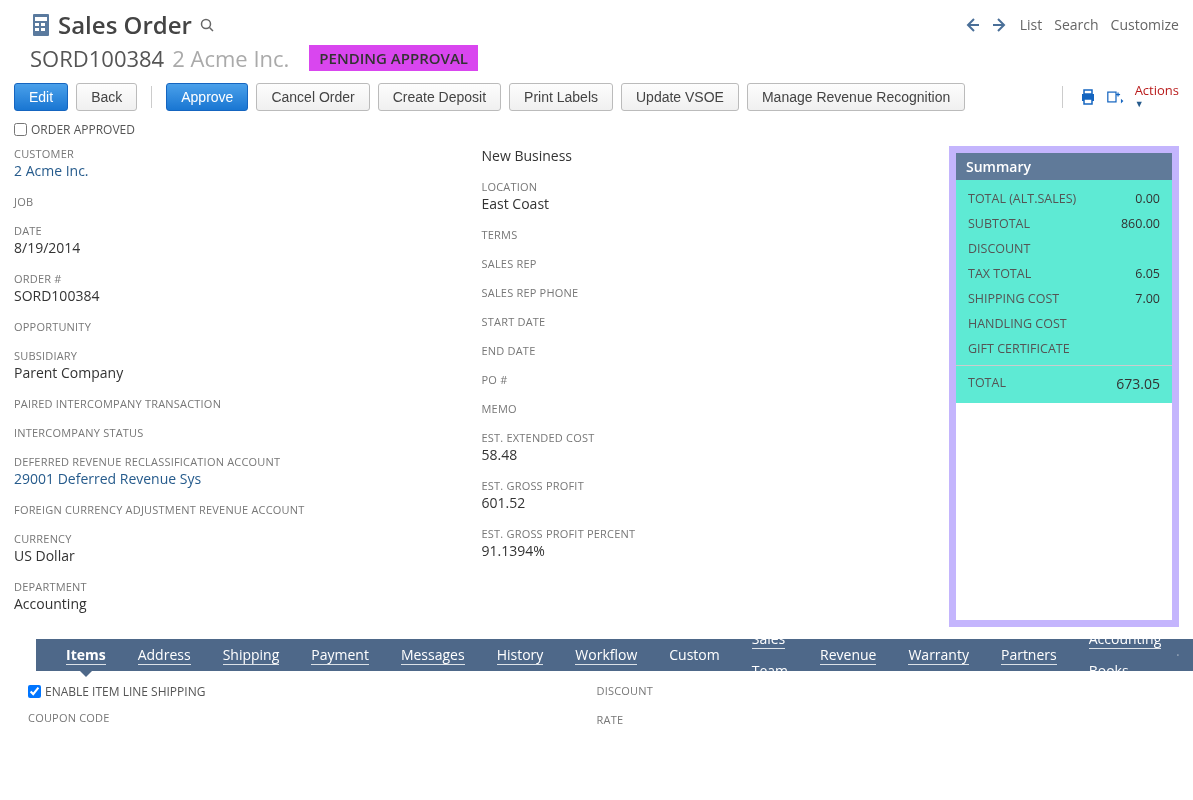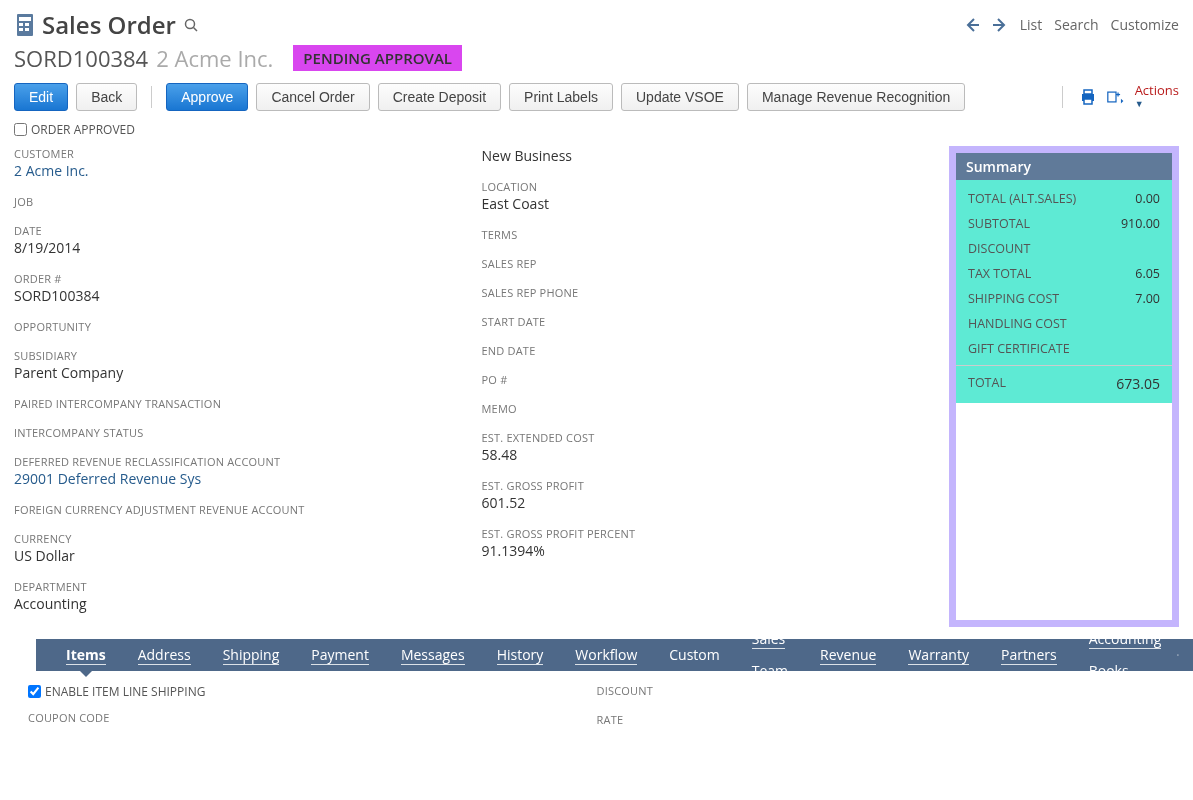--- a/index.html
+++ b/index.html
@@ -1,18 +1,18 @@
 <!DOCTYPE html>
 <html><head>
 <meta charset="utf-8">
 <style>
   * { box-sizing: border-box; margin: 0; padding: 0; }
   body { font-family: "Open Sans", Arial, sans-serif; font-size: 14px; color: #333; background: #fff; width: 1193px; }
   
-  .pgheader { padding: 8px 14px 0 14px; }
+  .pgheader { padding: 8px 14px 0 14px; margin-left: 16px; }
   .titlerow { display: flex; align-items: center; }
   .pageicon { width: 22px; height: 26px; margin-right: 6px; }
   .pagetitle { font-size: 24px; font-weight: 600; color: #444; }
   .magnify { margin-left: 8px; color: #555; }
   .toplinks { margin-left: auto; display: flex; align-items: center; gap: 12px; color: #666; font-size: 14px; }
   .toplinks span, .toplinks svg { cursor: pointer; }
   .arrowicon { width: 16px; height: 16px; fill: #4a6f98; }
   
   .subtitlerow { display: flex; align-items: center; margin-top: 2px; }
   .ordnum { font-size: 22px; color: #555; }
@@ -237,21 +237,21 @@
   </div>
   <div class="summarybox">
     <div class="summaryhdr">Summary</div>
     <div class="sumbody">
       <div class="sumrow">
           <span class="slbl">TOTAL (ALT.SALES)</span>
           <span class="sval">0.00</span>
         </div>
       <div class="sumrow">
           <span class="slbl">SUBTOTAL</span>
-          <span class="sval">910.00</span>
+          <span class="sval">860.00</span>
         </div>
       <div class="sumrow">
           <span class="slbl">DISCOUNT</span>
           <span class="sval"></span>
         </div>
       <div class="sumrow">
           <span class="slbl">TAX TOTAL</span>
           <span class="sval">6.05</span>
         </div>
       <div class="sumrow">

